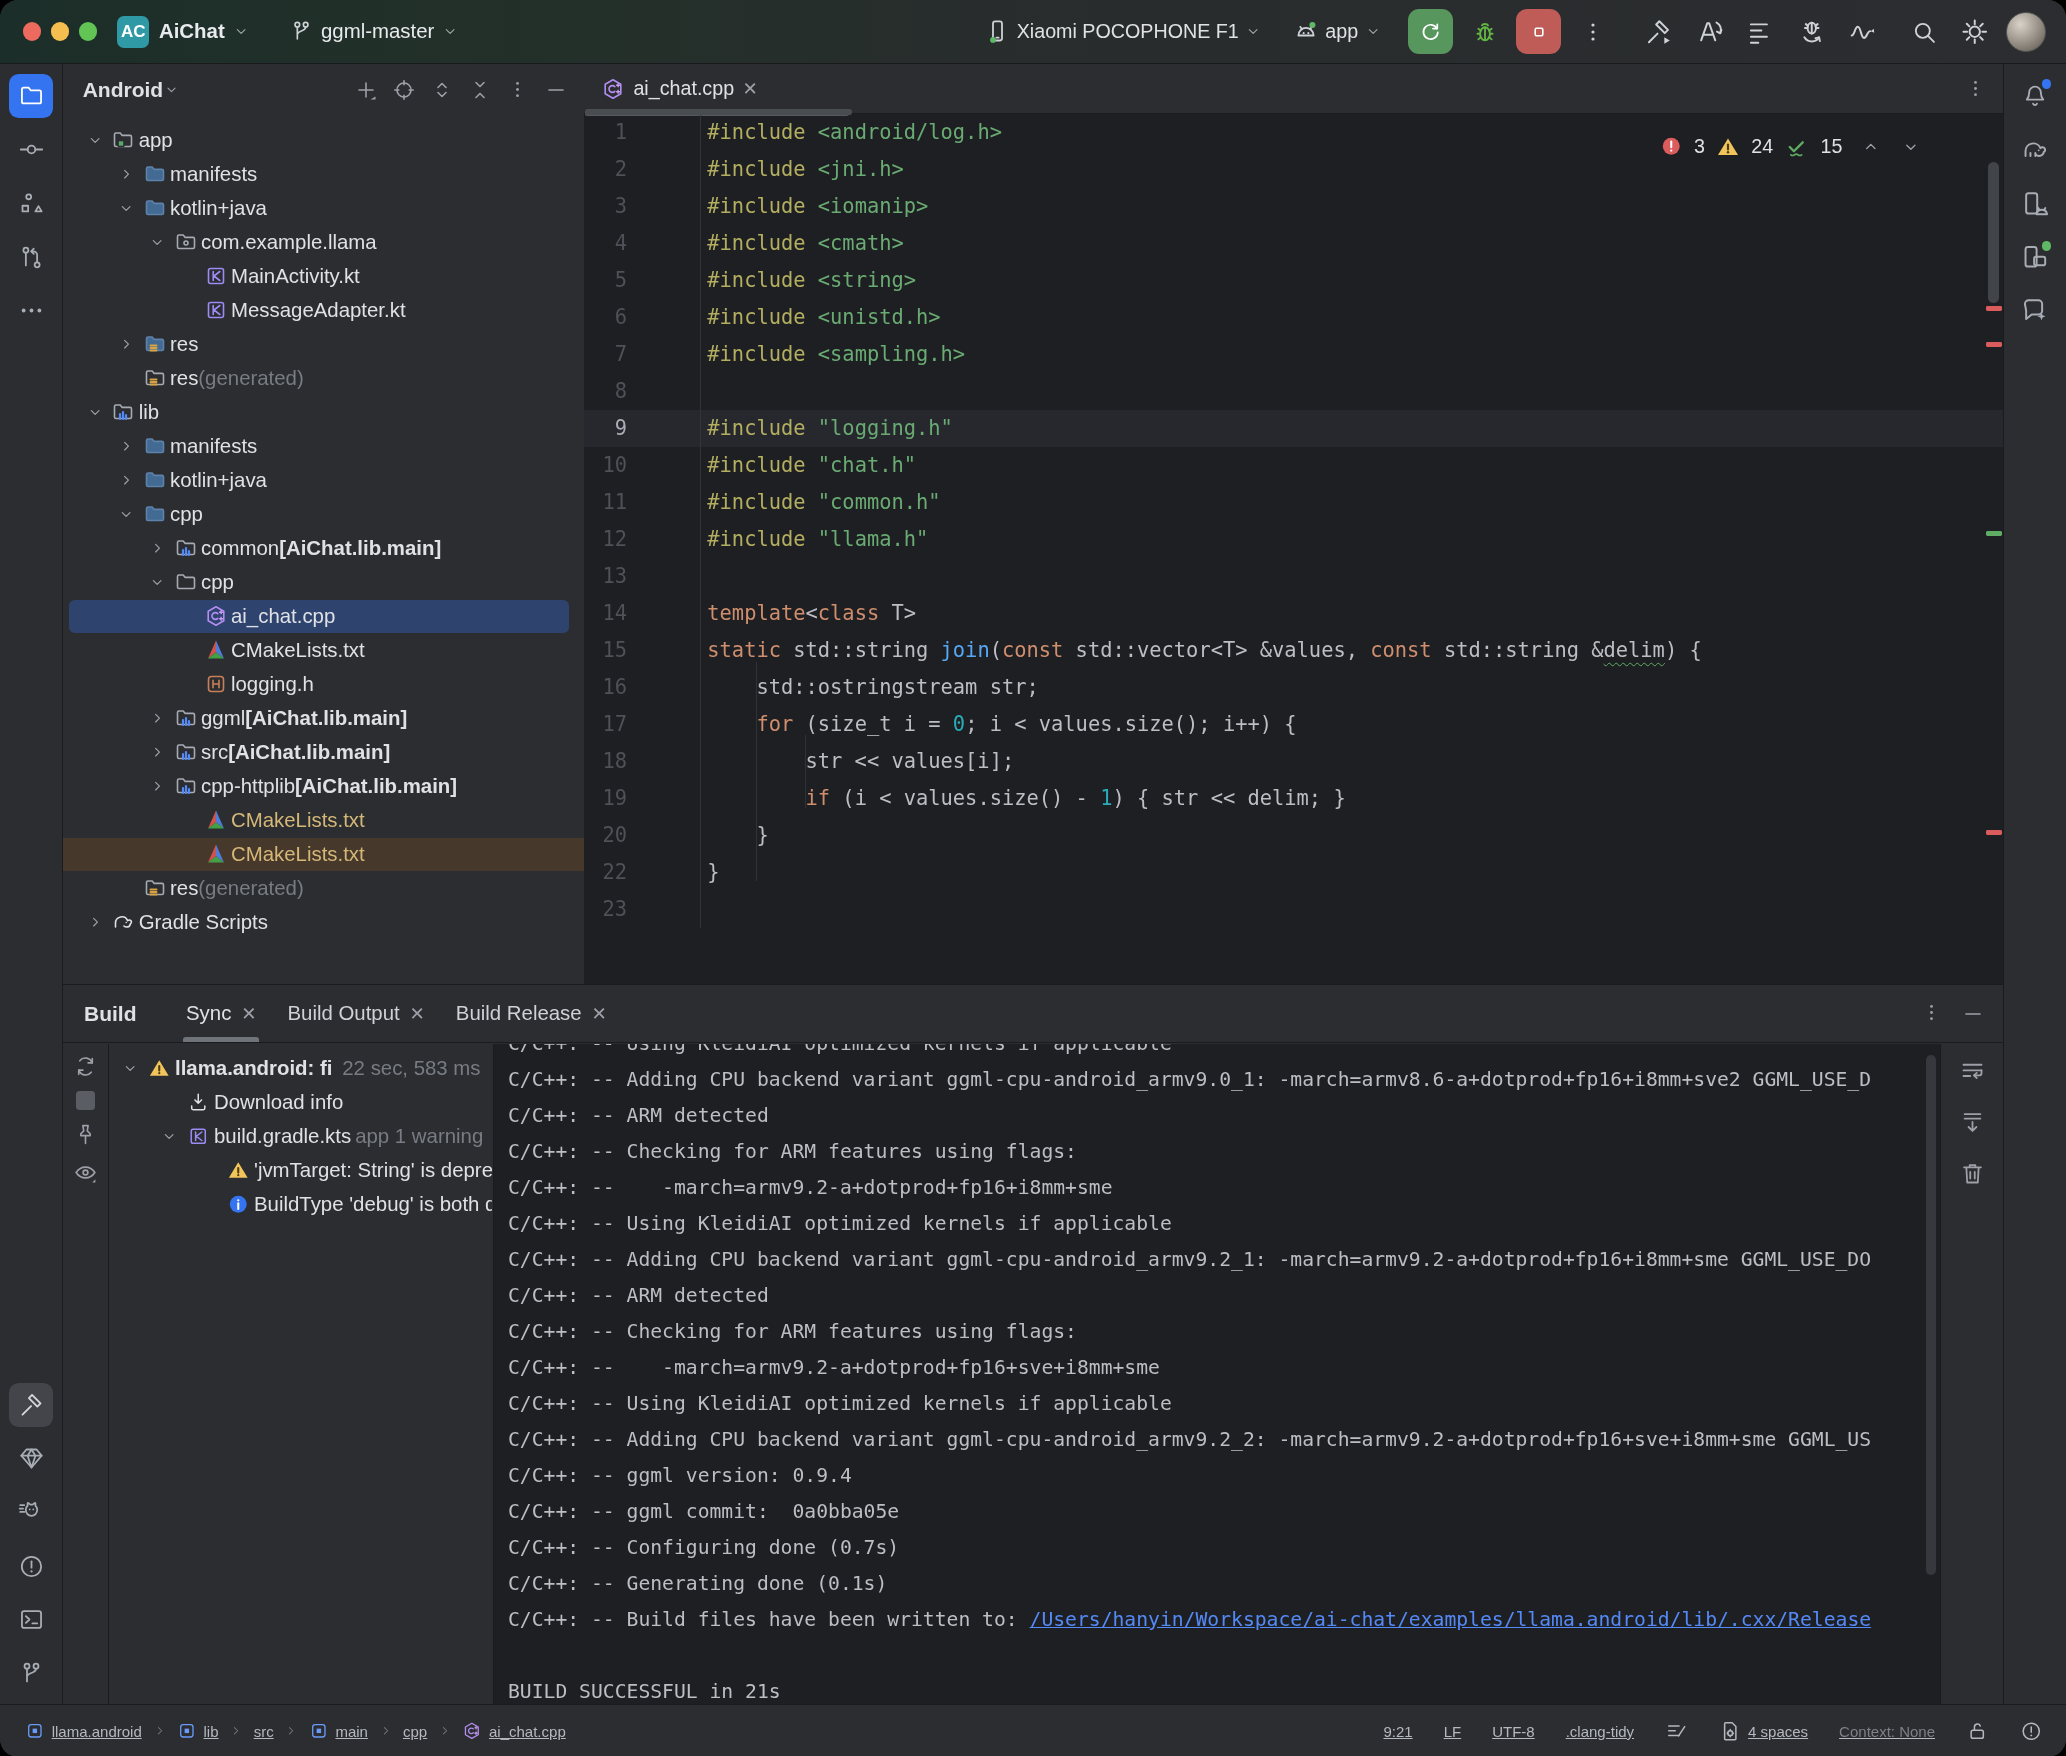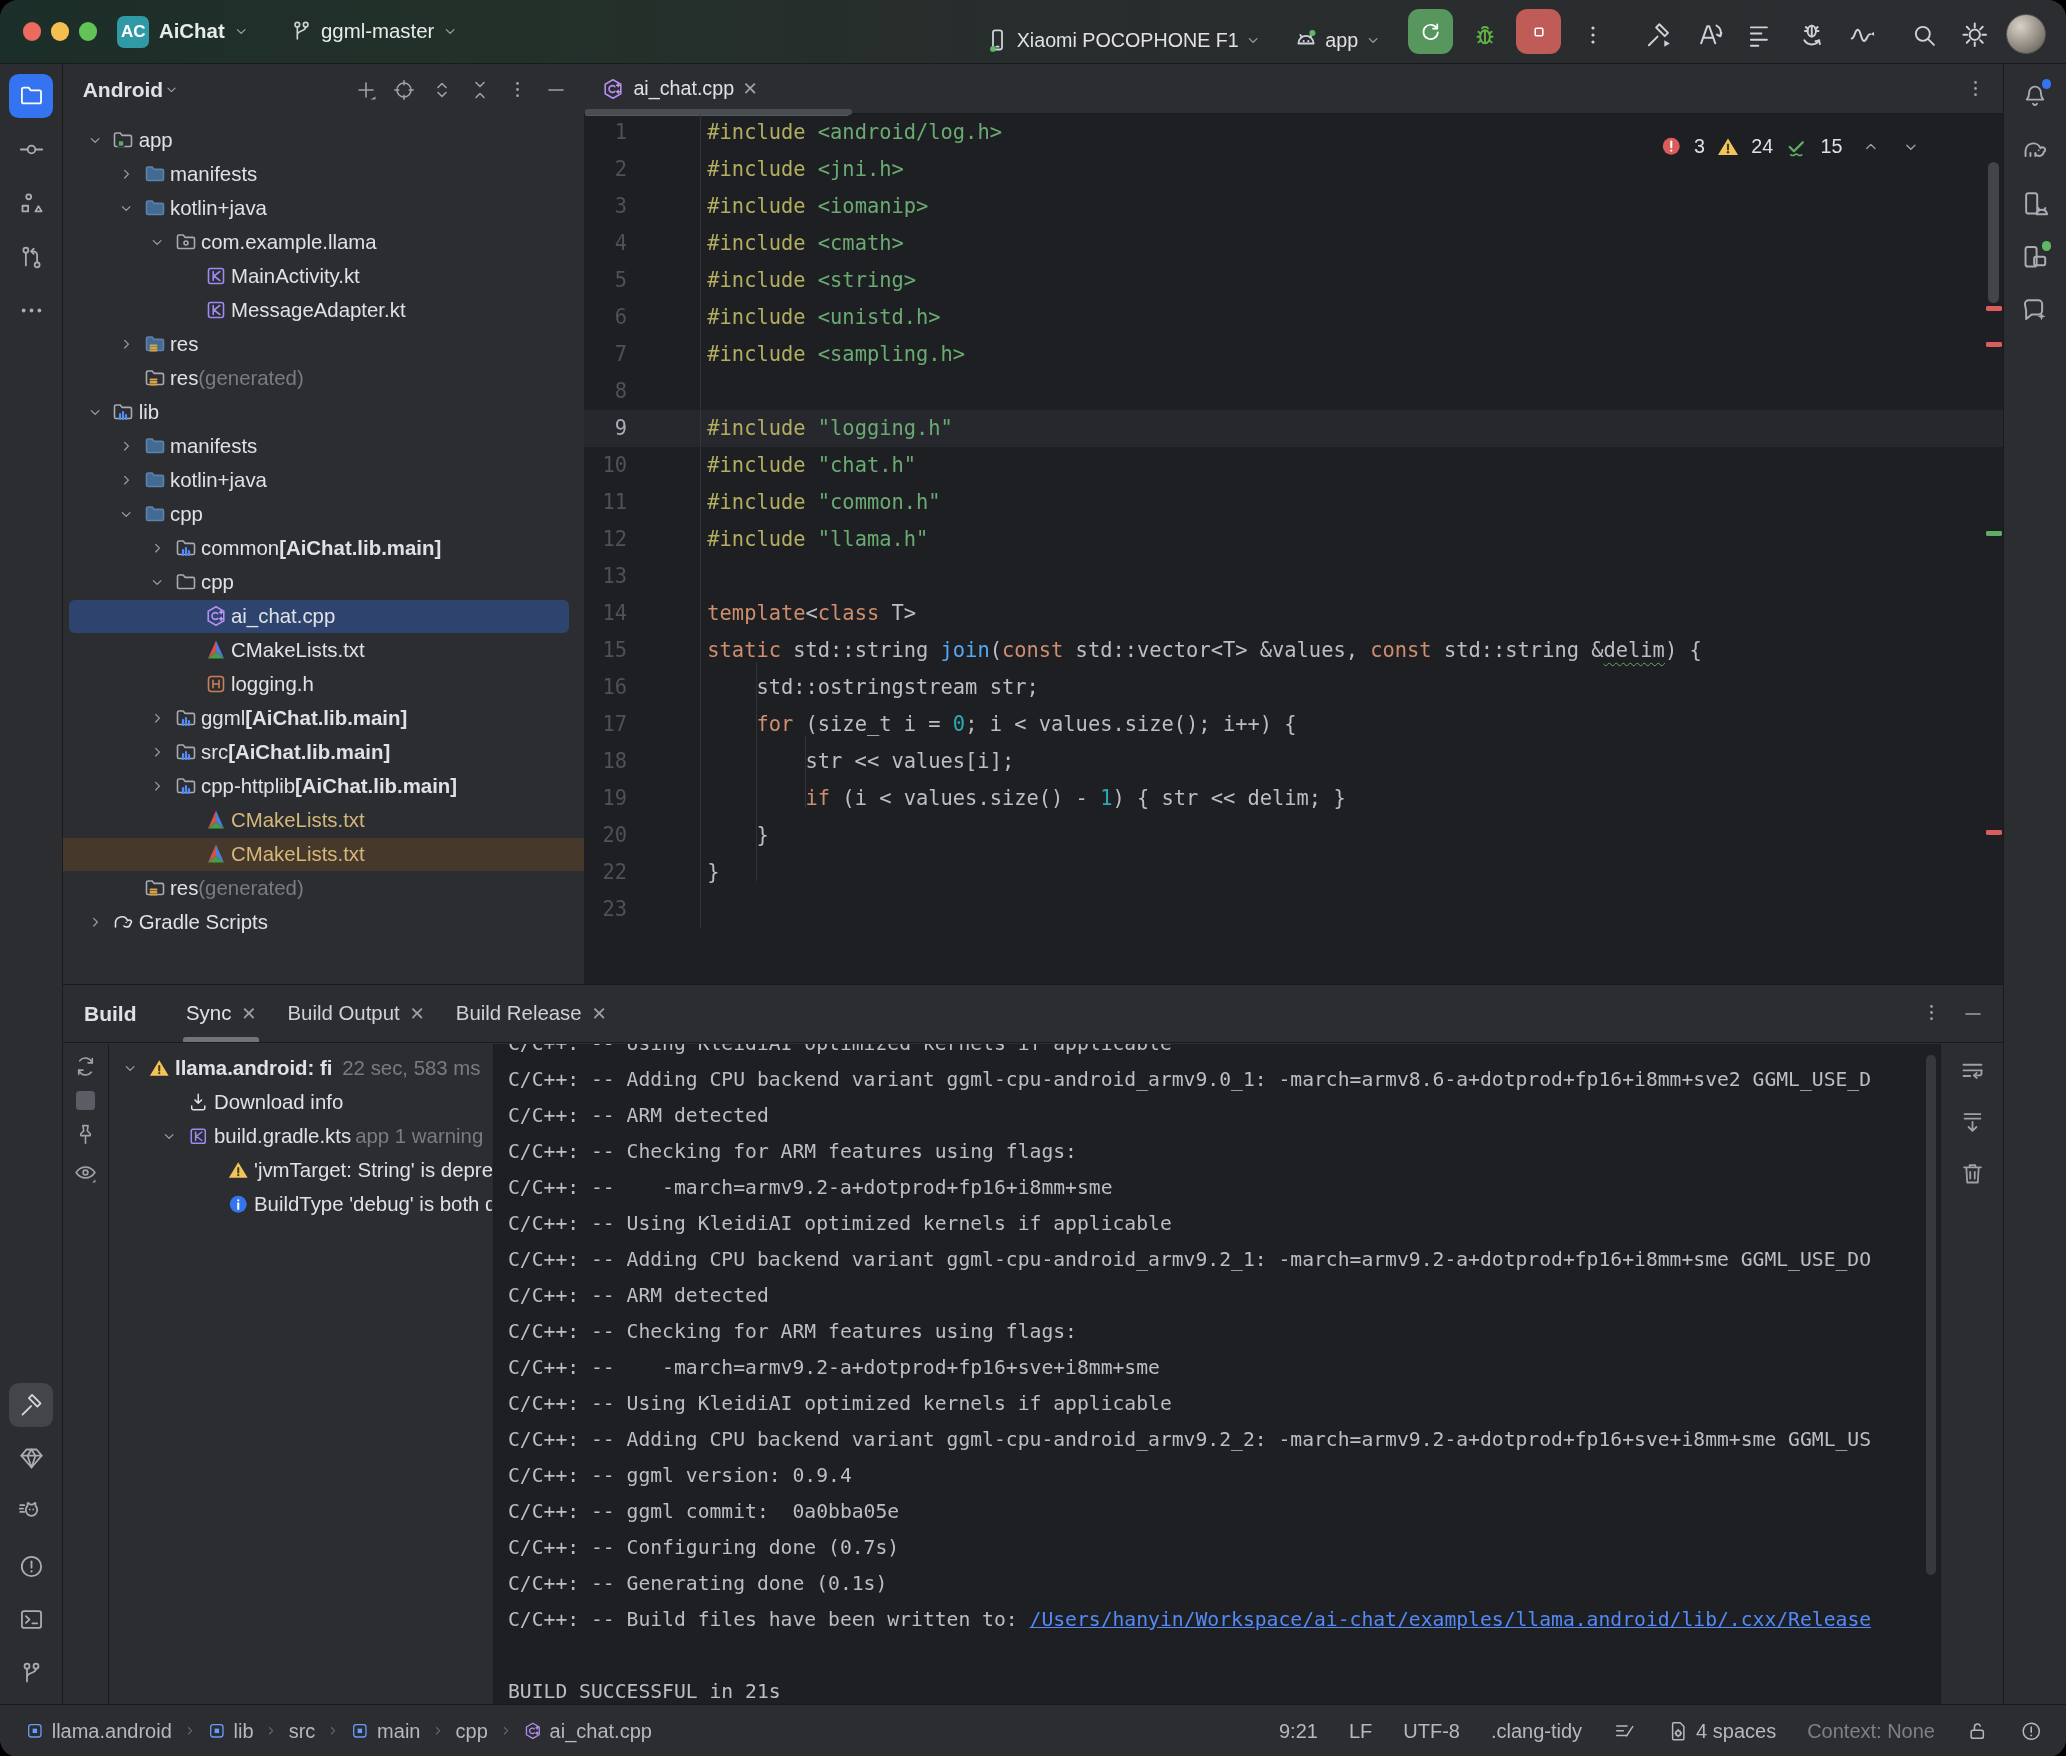--- a/index.html
+++ b/index.html
@@ -8,21 +8,21 @@
   
   .titlebar{position:absolute;top:0;left:0;right:0;height:63px;
     background:linear-gradient(90deg,#1c2e29 0%,#223029 22%,#292c2d 55%,#2b2d30 100%);
     border-bottom:0.7px solid #191a1d;display:flex;align-items:center;}
   .traffic{display:flex;gap:9.8px;margin-left:23px;}
   .tl{width:18.3px;height:18.3px;border-radius:50%;}
   .tl.r{background:#ec6a5e}.tl.y{background:#f5bf4f}.tl.g{background:#61c454}
   .tb-group{display:flex;align-items:center;gap:7px;font-size:20.4px;font-weight:600;color:#e8eaed;}
   .ac-badge{width:32px;height:32px;border-radius:7px;background:#2f9aa6;color:#fff;font-size:17px;font-weight:700;
     display:flex;align-items:center;justify-content:center;margin-right:2.8px;}
-  .tb-right{margin-left:auto;display:flex;align-items:flex-end;gap:12px;margin-right:19.7px;}
+  .tb-right{margin-left:auto;display:flex;align-items:center;gap:12px;margin-right:19.7px;}
   .tb-widget{display:flex;align-items:center;gap:5.6px;font-size:19.7px;font-weight:500;color:#dfe1e5;}
   .btn-run{width:45px;height:45px;border-radius:11.2px;background:#57965c;display:flex;align-items:center;justify-content:center;}
   .btn-stop{width:45px;height:45px;border-radius:11.2px;background:#c05c58;display:flex;align-items:center;justify-content:center;}
   .icon-btn{width:39px;height:39px;display:flex;align-items:center;justify-content:center;color:#ced1d6;}
   .avatar{width:38px;height:38px;border-radius:50%;background:radial-gradient(circle at 35% 30%,#d8d2c8,#8d867c 60%,#57514a);border:0.7px solid #555;}
   svg{display:block}
   
   .lstrip{position:absolute;left:0;top:64px;bottom:53px;width:62px;background:#2b2d30;border-right:0.7px solid #1a1b1e;
     display:flex;flex-direction:column;align-items:center;}
   .rstrip{position:absolute;right:0;top:64px;bottom:53px;width:62px;background:#2b2d30;border-left:0.7px solid #1a1b1e;
@@ -82,21 +82,21 @@
   .console{position:absolute;left:430px;top:59px;right:63px;bottom:0;background:#1e1f22;border-left:0.7px solid #1a1b1e;overflow:hidden;
     font-family:"DejaVu Sans Mono",monospace;font-size:19.7px;color:#bcbec4;}
   .console-inner{margin-top:-18.3px;padding-left:14px;}
   .con-line{height:36px;line-height:36px;white-space:pre;}
   .con-link{color:#548af7;text-decoration:underline;}
   .console-toolbar{position:absolute;right:0;top:59px;bottom:0;width:62px;border-left:0.7px solid #1a1b1e;display:flex;flex-direction:column;
     align-items:center;padding-top:14px;gap:24px;color:#9da0a8;background:#2b2d30;}
   .con-scroll{position:absolute;right:67px;top:70px;width:9.8px;height:520px;background:#404348;border-radius:4.9px;opacity:.7;}
   
   .statusbar{position:absolute;left:0;right:0;bottom:0;height:52px;background:#2b2d30;border-top:0.7px solid #1a1b1e;
-    display:flex;align-items:center;font-size:20px;color:#b4b8bf;}
+    display:flex;align-items:center;font-size:15px;color:#b4b8bf;text-decoration:underline;}
   .crumbs{display:flex;align-items:center;gap:9.8px;margin-left:25px;}
   .crumb{display:flex;align-items:center;gap:7px;color:#b4b8bf;}
   .crumb-sep{color:#6f737a;}
   .sb-right{margin-left:auto;display:flex;align-items:center;gap:31px;margin-right:24px;}
   .sb-item{display:flex;align-items:center;gap:7px;}
   .sb-dim{color:#7d8187;}
 </style>
 </head>
 <body>
 

